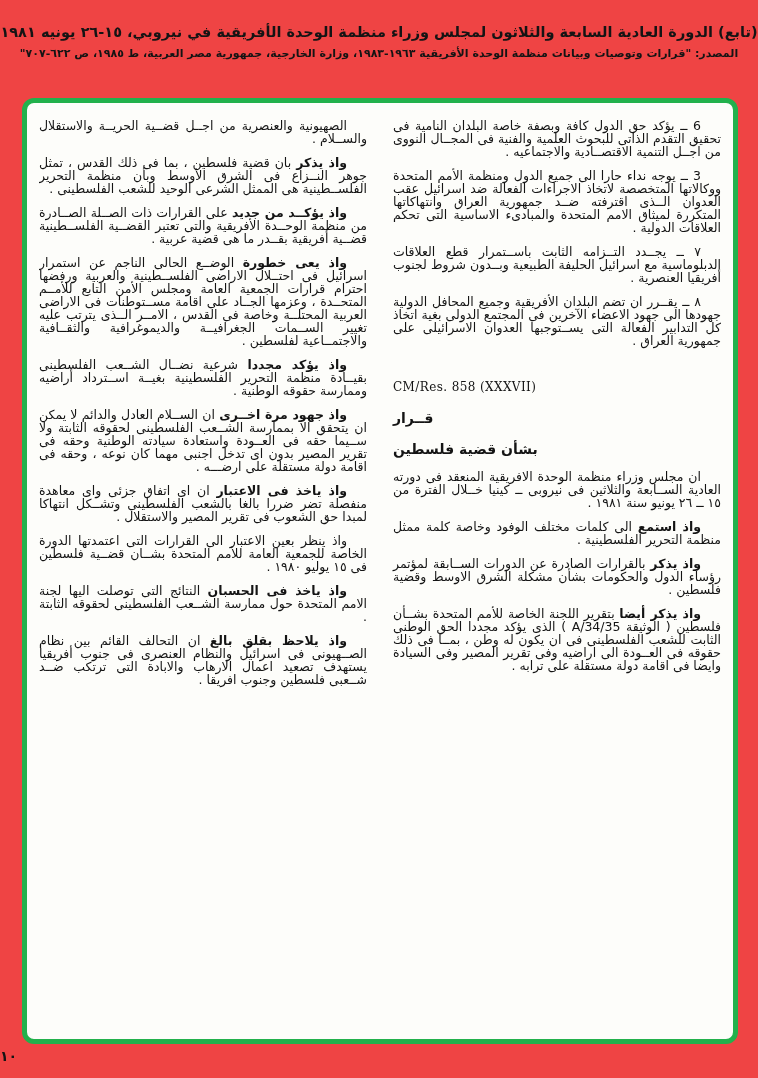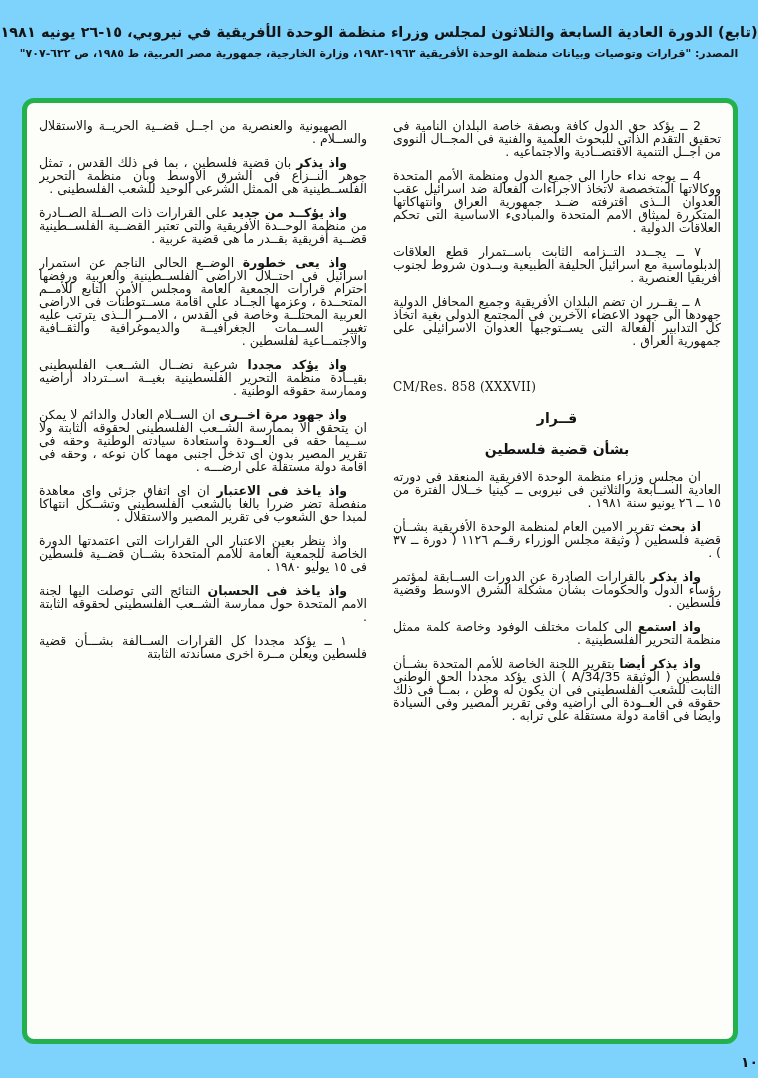--- a/index.html
+++ b/index.html
@@ -1,19 +1,19 @@
 <!DOCTYPE html>
 <html lang="ar"><head>
 <meta charset="utf-8">
 <style>
   html,body{margin:0;padding:0;background:#ffffff;}
   .page{
     position:relative;
     width:758px;height:1078px;
-    background:#7dd3fc;
+    background:#ef4444;
     font-family:"DejaVu Sans", sans-serif;
     color:#141414;
     overflow:hidden;
   }
   .page-header{
     direction:rtl;
     text-align:center;
     padding-top:24px;
   }
   .header-line-1{
@@ -49,80 +49,79 @@
     text-align:justify;
     font-size:12.5px;
     line-height:13px;
   }
   .para{
     margin:0 0 11px 0;
     text-indent:20px;
   }
   .para b{font-weight:bold;}
   .heading{
-    text-align:center;
+    text-align:left;
     text-indent:0;
     font-weight:bold;
     font-size:14px;
     margin:18px 0 14px 0;
   }
   .ref{
     direction:ltr;
     text-align:left;
     text-indent:0;
     font-family:"DejaVu Serif", serif;
     font-size:12px;
     letter-spacing:0.4px;
     margin:34px 0 10px 0;
   }
   .page-number{
     position:absolute;
-    bottom:8px;
+    bottom:14px;
     left:0; right:0;
-    text-align:right;
+    text-align:left;
     font-size:14px;
     font-weight:bold;
   }
 </style>
 </head>
 <body>
 
 <div class="page" style="color: rgb(20, 20, 20);">
 
   <div class="page-header">
     <div class="header-line-1">(تابع) الدورة العادية السابعة والثلاثون لمجلس وزراء منظمة الوحدة الأفريقية في نيروبي، ١٥-٢٦ يونيه ١٩٨١</div>
     <div class="header-line-2">المصدر: "قرارات وتوصيات وبيانات منظمة الوحدة الأفريقية ١٩٦٣-١٩٨٣، وزارة الخارجية، جمهورية مصر العربية، ط ١٩٨٥، ص ٦٢٢-٧٠٧"</div>
   </div>
 
   <div class="resolution-box" style="border-color: rgb(34, 177, 76);">
     <div class="columns">
       <div class="col">
-          <p class="para">2 ــ يؤكد حق الدول كافة وبصفة خاصة البلدان النامية فى تحقيق التقدم الذاتى للبحوث العلمية والفنية فى المجــال النووى من اجــل التنمية الاقتصــادية والاجتماعيه .</p>
-          <p class="para">4 ــ يوجه نداء حارا الى جميع الدول ومنظمة الأمم المتحدة ووكالاتها المتخصصة لاتخاذ الاجراءات الفعالة ضد اسرائيل عقب العدوان الــذى اقترفته ضــد جمهورية العراق وانتهاكاتها المتكررة لميثاق الامم المتحدة والمبادىء الاساسية التى تحكم العلاقات الدولية .</p>
+          <p class="para">6 ــ يؤكد حق الدول كافة وبصفة خاصة البلدان النامية فى تحقيق التقدم الذاتى للبحوث العلمية والفنية فى المجــال النووى من اجــل التنمية الاقتصــادية والاجتماعيه .</p>
+          <p class="para">3 ــ يوجه نداء حارا الى جميع الدول ومنظمة الأمم المتحدة ووكالاتها المتخصصة لاتخاذ الاجراءات الفعالة ضد اسرائيل عقب العدوان الــذى اقترفته ضــد جمهورية العراق وانتهاكاتها المتكررة لميثاق الامم المتحدة والمبادىء الاساسية التى تحكم العلاقات الدولية .</p>
           <p class="para">٧ ــ يجــدد التــزامه الثابت باســتمرار قطع العلاقات الدبلوماسية مع اسرائيل الحليفة الطبيعية وبــدون شروط لجنوب أفريقيا العنصرية .</p>
           <p class="para">٨ ــ يقــرر ان تضم البلدان الأفريقية وجميع المحافل الدولية جهودها الى جهود الاعضاء الآخرين فى المجتمع الدولى بغية اتخاذ كل التدابير الفعالة التى يســتوجبها العدوان الاسرائيلى على جمهورية العراق .</p>
           <p class="para ref">CM/Res. 858 (XXXVII)</p>
           <p class="para heading">قــرار</p>
           <p class="para heading">بشأن قضية فلسطين</p>
           <p class="para">ان مجلس وزراء منظمة الوحدة الافريقية المنعقد فى دورته العادية الســابعة والثلاثين فى نيروبى ــ كينيا خــلال الفترة من ١٥ ــ ٢٦ يونيو سنة ١٩٨١ .</p>
-          <p class="para"><b>اذ بحث</b> تقرير الامين العام لمنظمة الوحدة الأفريقية بشــأن قضية فلسطين ( وثيقة مجلس الوزراء رقــم ١١٢٦ ( دورة ــ ٣٧ ) .</p>
+          <p class="para"><b>واذ استمع</b> الى كلمات مختلف الوفود وخاصة كلمة ممثل منظمة التحرير الفلسطينية .</p>
           <p class="para"><b>واذ يذكر</b> بالقرارات الصادرة عن الدورات الســابقة لمؤتمر رؤساء الدول والحكومات بشأن مشكلة الشرق الاوسط وقضية فلسطين .</p>
-          <p class="para"><b>واذ استمع</b> الى كلمات مختلف الوفود وخاصة كلمة ممثل منظمة التحرير الفلسطينية .</p>
           <p class="para"><b>واذ يذكر أيضا</b> بتقرير اللجنة الخاصة للأمم المتحدة بشــأن فلسطين ( الوثيقة A/34/35 ) الذى يؤكد مجددا الحق الوطنى الثابت للشعب الفلسطينى فى ان يكون له وطن ، بمــا فى ذلك حقوقه فى العــودة الى اراضيه وفى تقرير المصير وفى السيادة وايضا فى اقامة دولة مستقلة على ترابه .</p>
         </div>
       <div class="col">
           <p class="para">الصهيونية والعنصرية من اجــل قضــية الحريــة والاستقلال والســلام .</p>
           <p class="para"><b>واذ يذكر</b> بان قضية فلسطين ، بما فى ذلك القدس ، تمثل جوهر النــزاع فى الشرق الأوسط وبأن منظمة التحرير الفلســطينية هى الممثل الشرعى الوحيد للشعب الفلسطينى .</p>
           <p class="para"><b>واذ يؤكــد من جديد</b> على القرارات ذات الصــلة الصــادرة من منظمة الوحــدة الأفريقية والتى تعتبر القضــية الفلســطينية قضــية أفريقية بقــدر ما هى قضية عربية .</p>
           <p class="para"><b>واذ يعى خطورة</b> الوضــع الحالى الناجم عن استمرار اسرائيل فى احتــلال الاراضى الفلســطينية والعربية ورفضها احترام قرارات الجمعية العامة ومجلس الأمن التابع للأمــم المتحــدة ، وعزمها الجــاد على اقامة مســتوطنات فى الاراضى العربية المحتلــة وخاصة فى القدس ، الامــر الــذى يترتب عليه تغيير الســمات الجغرافيــة والديموغرافية والثقــافية والاجتمــاعية لفلسطين .</p>
           <p class="para"><b>واذ يؤكد مجددا</b> شرعية نضــال الشــعب الفلسطينى بقيــادة منظمة التحرير الفلسطينية بغيــة اســترداد أراضيه وممارسة حقوقه الوطنية .</p>
           <p class="para"><b>واذ جهود مرة اخــرى</b> ان الســلام العادل والدائم لا يمكن ان يتحقق الا بممارسة الشــعب الفلسطينى لحقوقه الثابتة ولا ســيما حقه فى العــودة واستعادة سيادته الوطنية وحقه فى تقرير المصير بدون اى تدخل اجنبى مهما كان نوعه ، وحقه فى اقامة دولة مستقلة على ارضـــه .</p>
           <p class="para"><b>واذ ياخذ فى الاعتبار</b> ان اى اتفاق جزئى واى معاهدة منفصلة تضر ضررا بالغا بالشعب الفلسطينى وتشــكل انتهاكا لمبدا حق الشعوب فى تقرير المصير والاستقلال .</p>
           <p class="para">واذ ينظر بعين الاعتبار الى القرارات التى اعتمدتها الدورة الخاصة للجمعية العامة للأمم المتحدة بشــان قضــية فلسطين فى ١٥ يوليو ١٩٨٠ .</p>
           <p class="para"><b>واذ ياخذ فى الحسبان</b> النتائج التى توصلت اليها لجنة الامم المتحدة حول ممارسة الشــعب الفلسطينى لحقوقه الثابتة .</p>
-          <p class="para">١ ــ يؤكد مجددا كل القرارات الســالفة بشـــأن قضية فلسطين ويعلن مــرة اخرى مساندته الثابتة</p>
+          <p class="para"><b>واذ يلاحظ بقلق بالغ</b> ان التحالف القائم بين نظام الصــهيونى فى اسرائيل والنظام العنصرى فى جنوب أفريقيا يستهدف تصعيد اعمال الارهاب والابادة التى ترتكب ضــد شــعبى فلسطين وجنوب افريقا .</p>
         </div>
     </div>
   </div>
 
   <div class="page-number">١٠</div>
 
 </div>
 
 </body></html>

